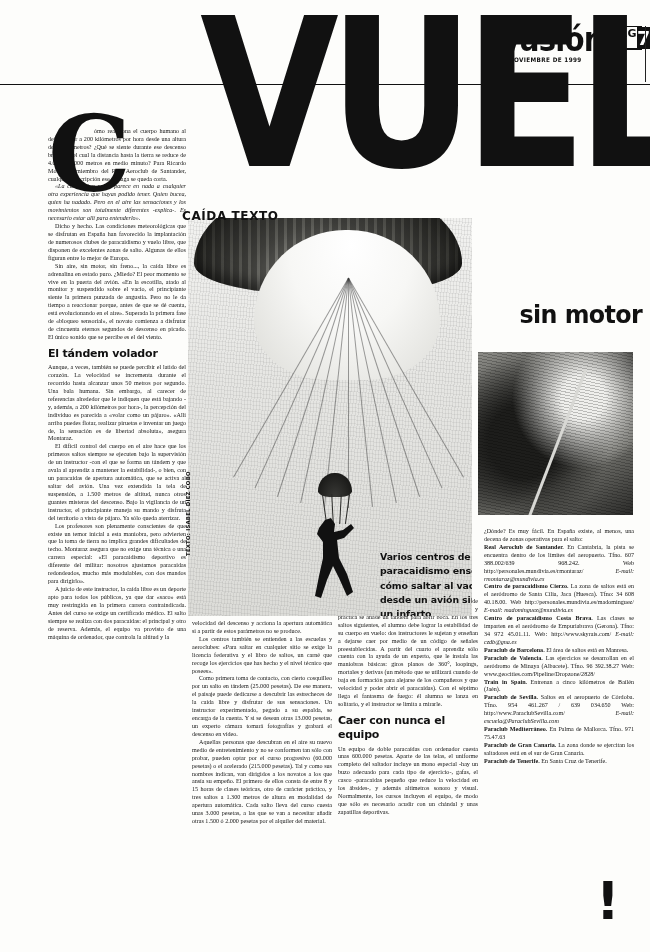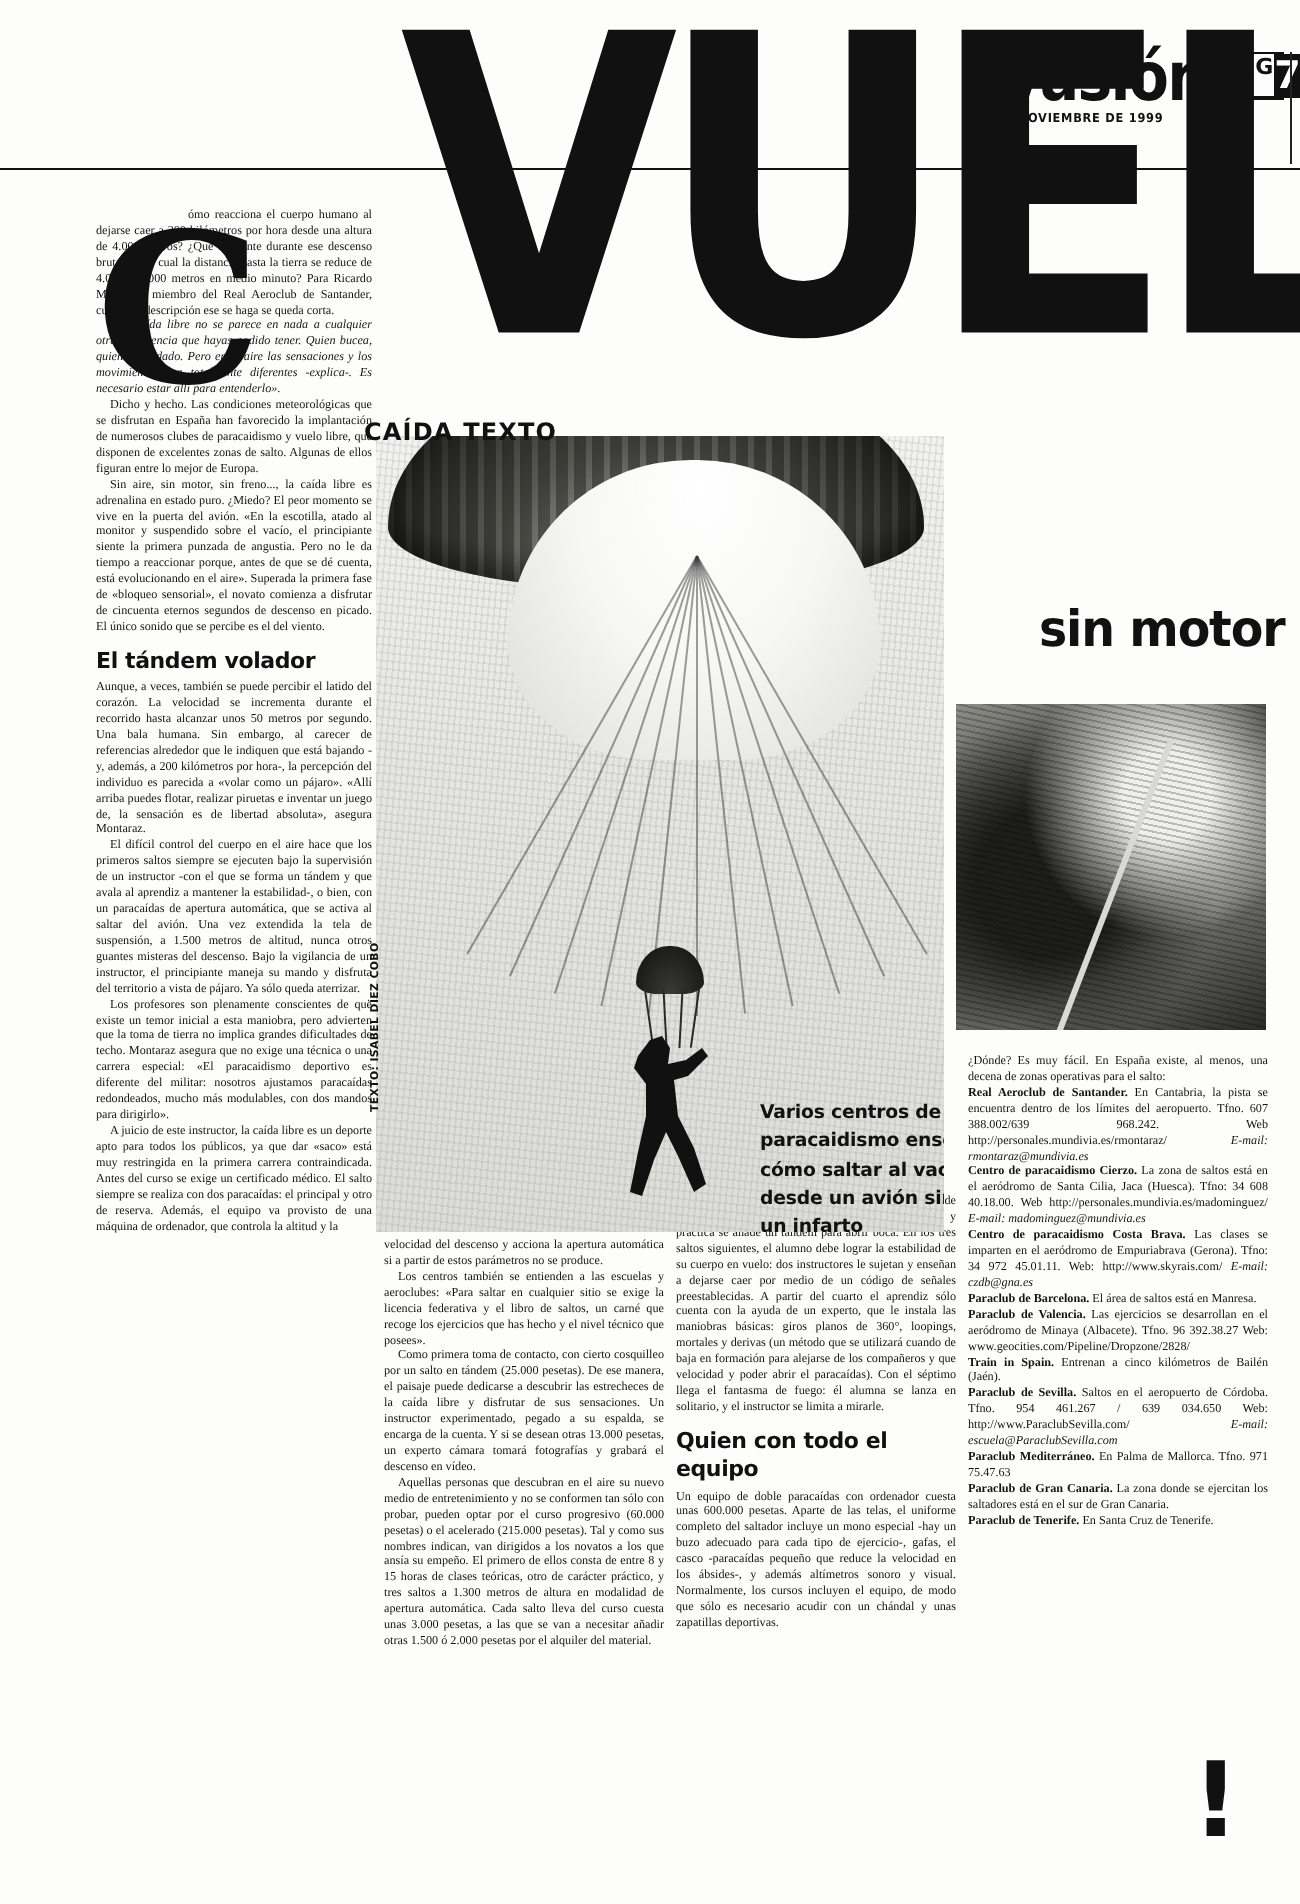--- a/index.html
+++ b/index.html
@@ -131,21 +131,21 @@
   .subhead{
     font-family:"DejaVu Sans", sans-serif;font-weight:bold;font-size:11px;
     letter-spacing:-0.2px;color:#111;margin:5px 0 3px;text-indent:0;text-align:left;
   }
   .dropcap{
     position:absolute;left:48px;top:116px;width:44px;height:86px;z-index:5;
     font-family:"DejaVu Serif", serif;font-weight:bold;font-size:104px;
     line-height:78px;color:#111;
   }
 
-  .col-1{left:48px;top:105px;width:138px;}
+  .col-1{left:48px;top:128px;width:138px;}
   .col-2{left:192px;top:620px;width:140px;}
   .col-3{left:338px;top:598px;width:140px;}
   .col-4{left:484px;top:528px;width:150px;}
 
   .bigexcl{
     position:absolute;left:596px;top:880px;z-index:8;
     font-family:"DejaVu Sans", sans-serif;font-weight:bold;font-size:52px;
     line-height:42px;color:#111;
   }
 </style>
@@ -221,21 +221,21 @@
 
   <div class="col col-2">
     <p class="first">velocidad del descenso y acciona la apertura automática si a partir de estos parámetros no se produce.</p>
     <p>Los centros también se entienden a las escuelas y aeroclubes: «Para saltar en cualquier sitio se exige la licencia federativa y el libro de saltos, un carné que recoge los ejercicios que has hecho y el nivel técnico que posees».</p>
     <p>Como primera toma de contacto, con cierto cosquilleo por un salto en tándem (25.000 pesetas). De ese manera, el paisaje puede dedicarse a descubrir las estrecheces de la caída libre y disfrutar de sus sensaciones. Un instructor experimentado, pegado a su espalda, se encarga de la cuenta. Y si se desean otras 13.000 pesetas, un experto cámara tomará fotografías y grabará el descenso en vídeo.</p>
     <p>Aquellas personas que descubran en el aire su nuevo medio de entretenimiento y no se conformen tan sólo con probar, pueden optar por el curso progresivo (60.000 pesetas) o el acelerado (215.000 pesetas). Tal y como sus nombres indican, van dirigidos a los novatos a los que ansía su empeño. El primero de ellos consta de entre 8 y 15 horas de clases teóricas, otro de carácter práctico, y tres saltos a 1.300 metros de altura en modalidad de apertura automática. Cada salto lleva del curso cuesta unas 3.000 pesetas, a las que se van a necesitar añadir otras 1.500 ó 2.000 pesetas por el alquiler del material.</p>
   </div>
 
   <div class="col col-3">
     <p class="first">En el curso acelerado todos los saltos se realizan desde una altura de 4.000 metros. A las sesiones teórica y práctica se añade un tándem para abrir boca. En los tres saltos siguientes, el alumno debe lograr la estabilidad de su cuerpo en vuelo: dos instructores le sujetan y enseñan a dejarse caer por medio de un código de señales preestablecidas. A partir del cuarto el aprendiz sólo cuenta con la ayuda de un experto, que le instala las maniobras básicas: giros planos de 360°, loopings, mortales y derivas (un método que se utilizará cuando de baja en formación para alejarse de los compañeros y que velocidad y poder abrir el paracaídas). Con el séptimo llega el fantasma de fuego: él alumna se lanza en solitario, y el instructor se limita a mirarle.</p>
-    <div class="subhead">Quien con todo el equipo</div>
+    <div class="subhead">Caer con nunca el equipo</div>
     <p class="first">Un equipo de doble paracaídas con ordenador cuesta unas 600.000 pesetas. Aparte de las telas, el uniforme completo del saltador incluye un mono especial -hay un buzo adecuado para cada tipo de ejercicio-, gafas, el casco -paracaídas pequeño que reduce la velocidad en los ábsides-, y además altímetros sonoro y visual. Normalmente, los cursos incluyen el equipo, de modo que sólo es necesario acudir con un chándal y unas zapatillas deportivas.</p>
   </div>
 
   <div class="col col-4">
     <p class="first">¿Dónde? Es muy fácil. En España existe, al menos, una decena de zonas operativas para el salto:</p>
     <div id="dir-list">
         <p style="text-indent: 0px;"><span class="bd">Real Aeroclub de Santander.</span><span> En Cantabria, la pista se encuentra dentro de los límites del aeropuerto. Tfno. 607 388.002/639 968.242.</span><span> Web http://personales.mundivia.es/rmontaraz/</span><span class="it"> E-mail: rmontaraz@mundivia.es</span></p>
         <p style="text-indent: 0px;"><span class="bd">Centro de paracaidismo Cierzo.</span><span> La zona de saltos está en el aeródromo de Santa Cilia, Jaca (Huesca). Tfno: 34 608 40.18.00.</span><span> Web http://personales.mundivia.es/madominguez/</span><span class="it"> E-mail: madominguez@mundivia.es</span></p>
         <p style="text-indent: 0px;"><span class="bd">Centro de paracaidismo Costa Brava.</span><span> Las clases se imparten en el aeródromo de Empuriabrava (Gerona). Tfno: 34 972 45.01.11.</span><span> Web: http://www.skyrais.com/</span><span class="it"> E-mail: czdb@gna.es</span></p>
         <p style="text-indent: 0px;"><span class="bd">Paraclub de Barcelona.</span><span> El área de saltos está en Manresa.</span></p>

